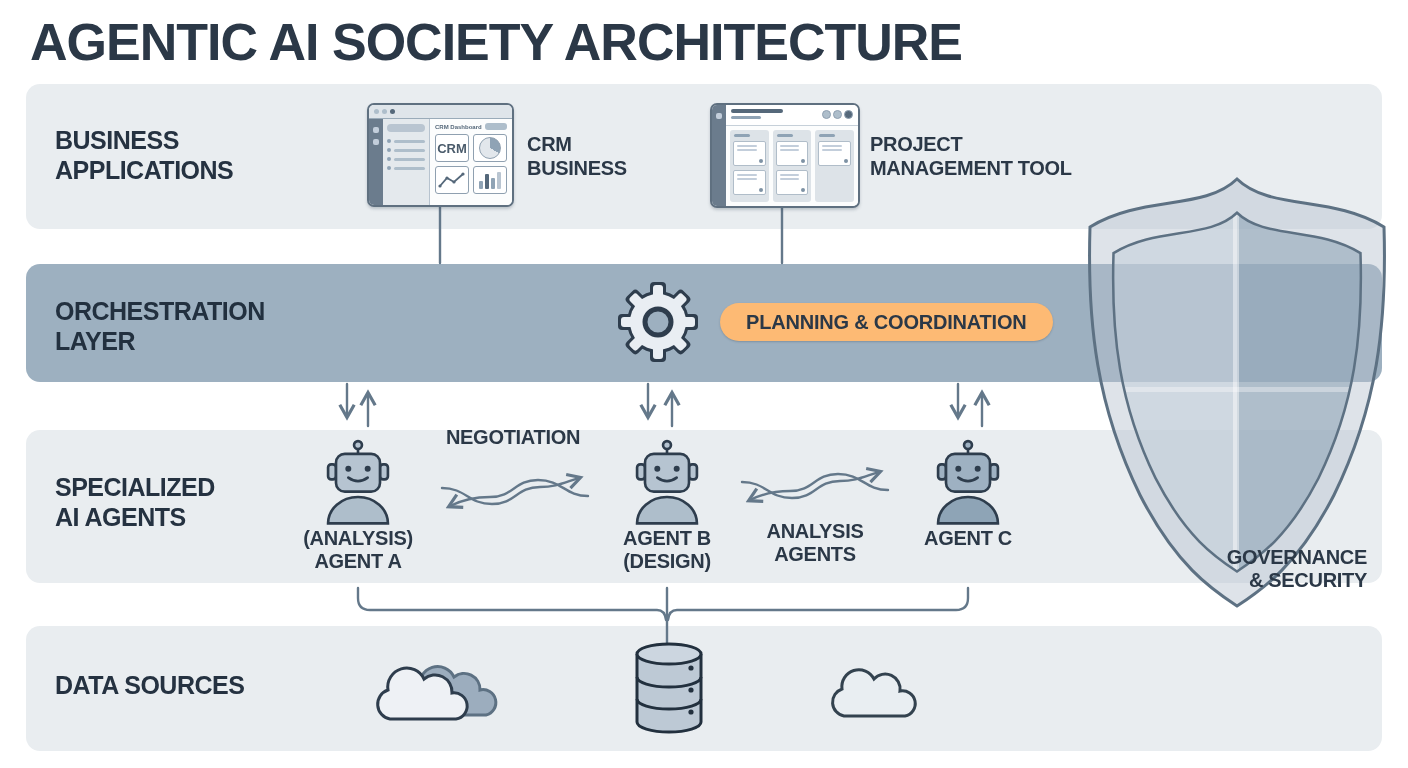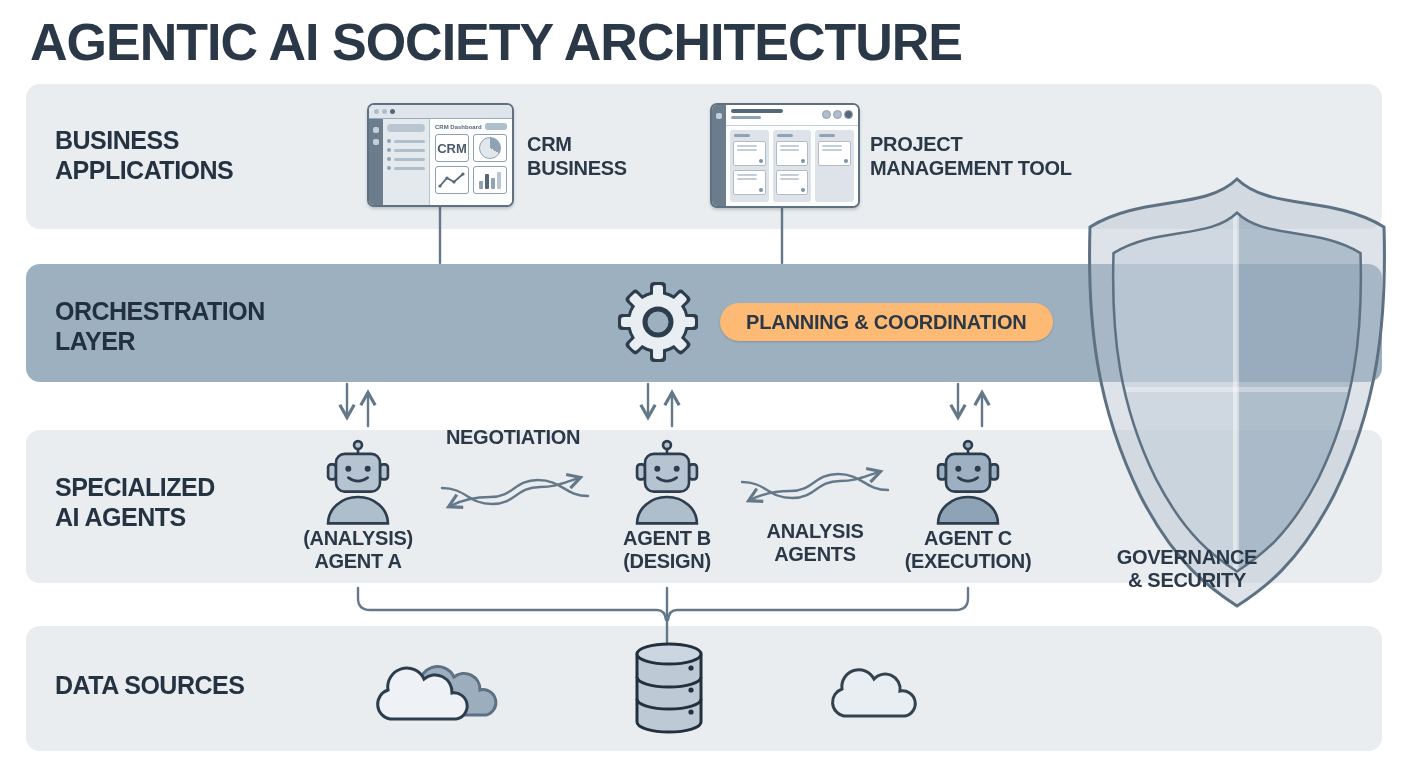--- a/index.html
+++ b/index.html
@@ -315,21 +315,20 @@
     <rect x="11" y="30" width="9" height="17" rx="3.5" fill="#9eb1c2" stroke="#2e3d4d" stroke-width="3"></rect>
     <rect x="70" y="30" width="9" height="17" rx="3.5" fill="#9eb1c2" stroke="#2e3d4d" stroke-width="3"></rect>
     <rect x="20" y="18" width="50" height="43" rx="10" fill="#9eb1c2" stroke="#2e3d4d" stroke-width="3"></rect>
     <circle cx="34" cy="35" r="3.4" fill="#2e3d4d"></circle>
       <circle cx="56" cy="35" r="3.4" fill="#2e3d4d"></circle>
     <path d="M34,45 Q45,53 56,45" fill="none" stroke="#2e3d4d" stroke-width="3" stroke-linecap="round"></path>
     <path d="M11,97 A34,30 0 0 1 79,97 Z" fill="#8ea4b6" stroke="#2e3d4d" stroke-width="3"></path>
   </svg>
   <div class="agent-label" style="left:868px;top:527px;">
     <div>AGENT C</div>
-    <div>(EXECUTION)</div>
   </div>
 
   <div class="agent-label" style="left:413px;top:426px;width:200px;">
     <div>NEGOTIATION</div>
   </div>
   <div class="agent-label" style="left:715px;top:520px;width:200px;">
     <div>ANALYSIS</div>
     <div>AGENTS</div>
   </div>
 
@@ -364,18 +363,18 @@
     <g clip-path="url(#innerClip)">
       <rect x="0" y="0" width="155" height="450" fill="#c3cfda" fill-opacity="0.55"></rect>
       <rect x="155" y="0" width="155" height="450" fill="#8fa5b8" fill-opacity="0.6"></rect>
       <rect x="151" y="0" width="6" height="450" fill="#ffffff" fill-opacity="0.45"></rect>
       <rect x="0" y="222" width="310" height="5" fill="#ffffff" fill-opacity="0.35"></rect>
     </g>
 
     <path d="M8,62 C60,30 122,46 155,14 C188,46 250,30 302,62 C305,160 295,242 252,330 C216,400 181,424 155,441 C129,424 94,400 58,330 C15,242 5,160 8,62 Z" transform="translate(24.8,36) scale(0.84)" fill="none" stroke="#5d7183" stroke-width="3"></path>
   </svg>
 
-  <div class="agent-label" style="left:1087px;top:546px;width:200px;">
+  <div class="agent-label" style="left:1167px;top:546px;width:200px;text-align:right;">
     <div>GOVERNANCE</div>
     <div>&amp; SECURITY</div>
   </div>
 
 </div>
 
 </body></html>

